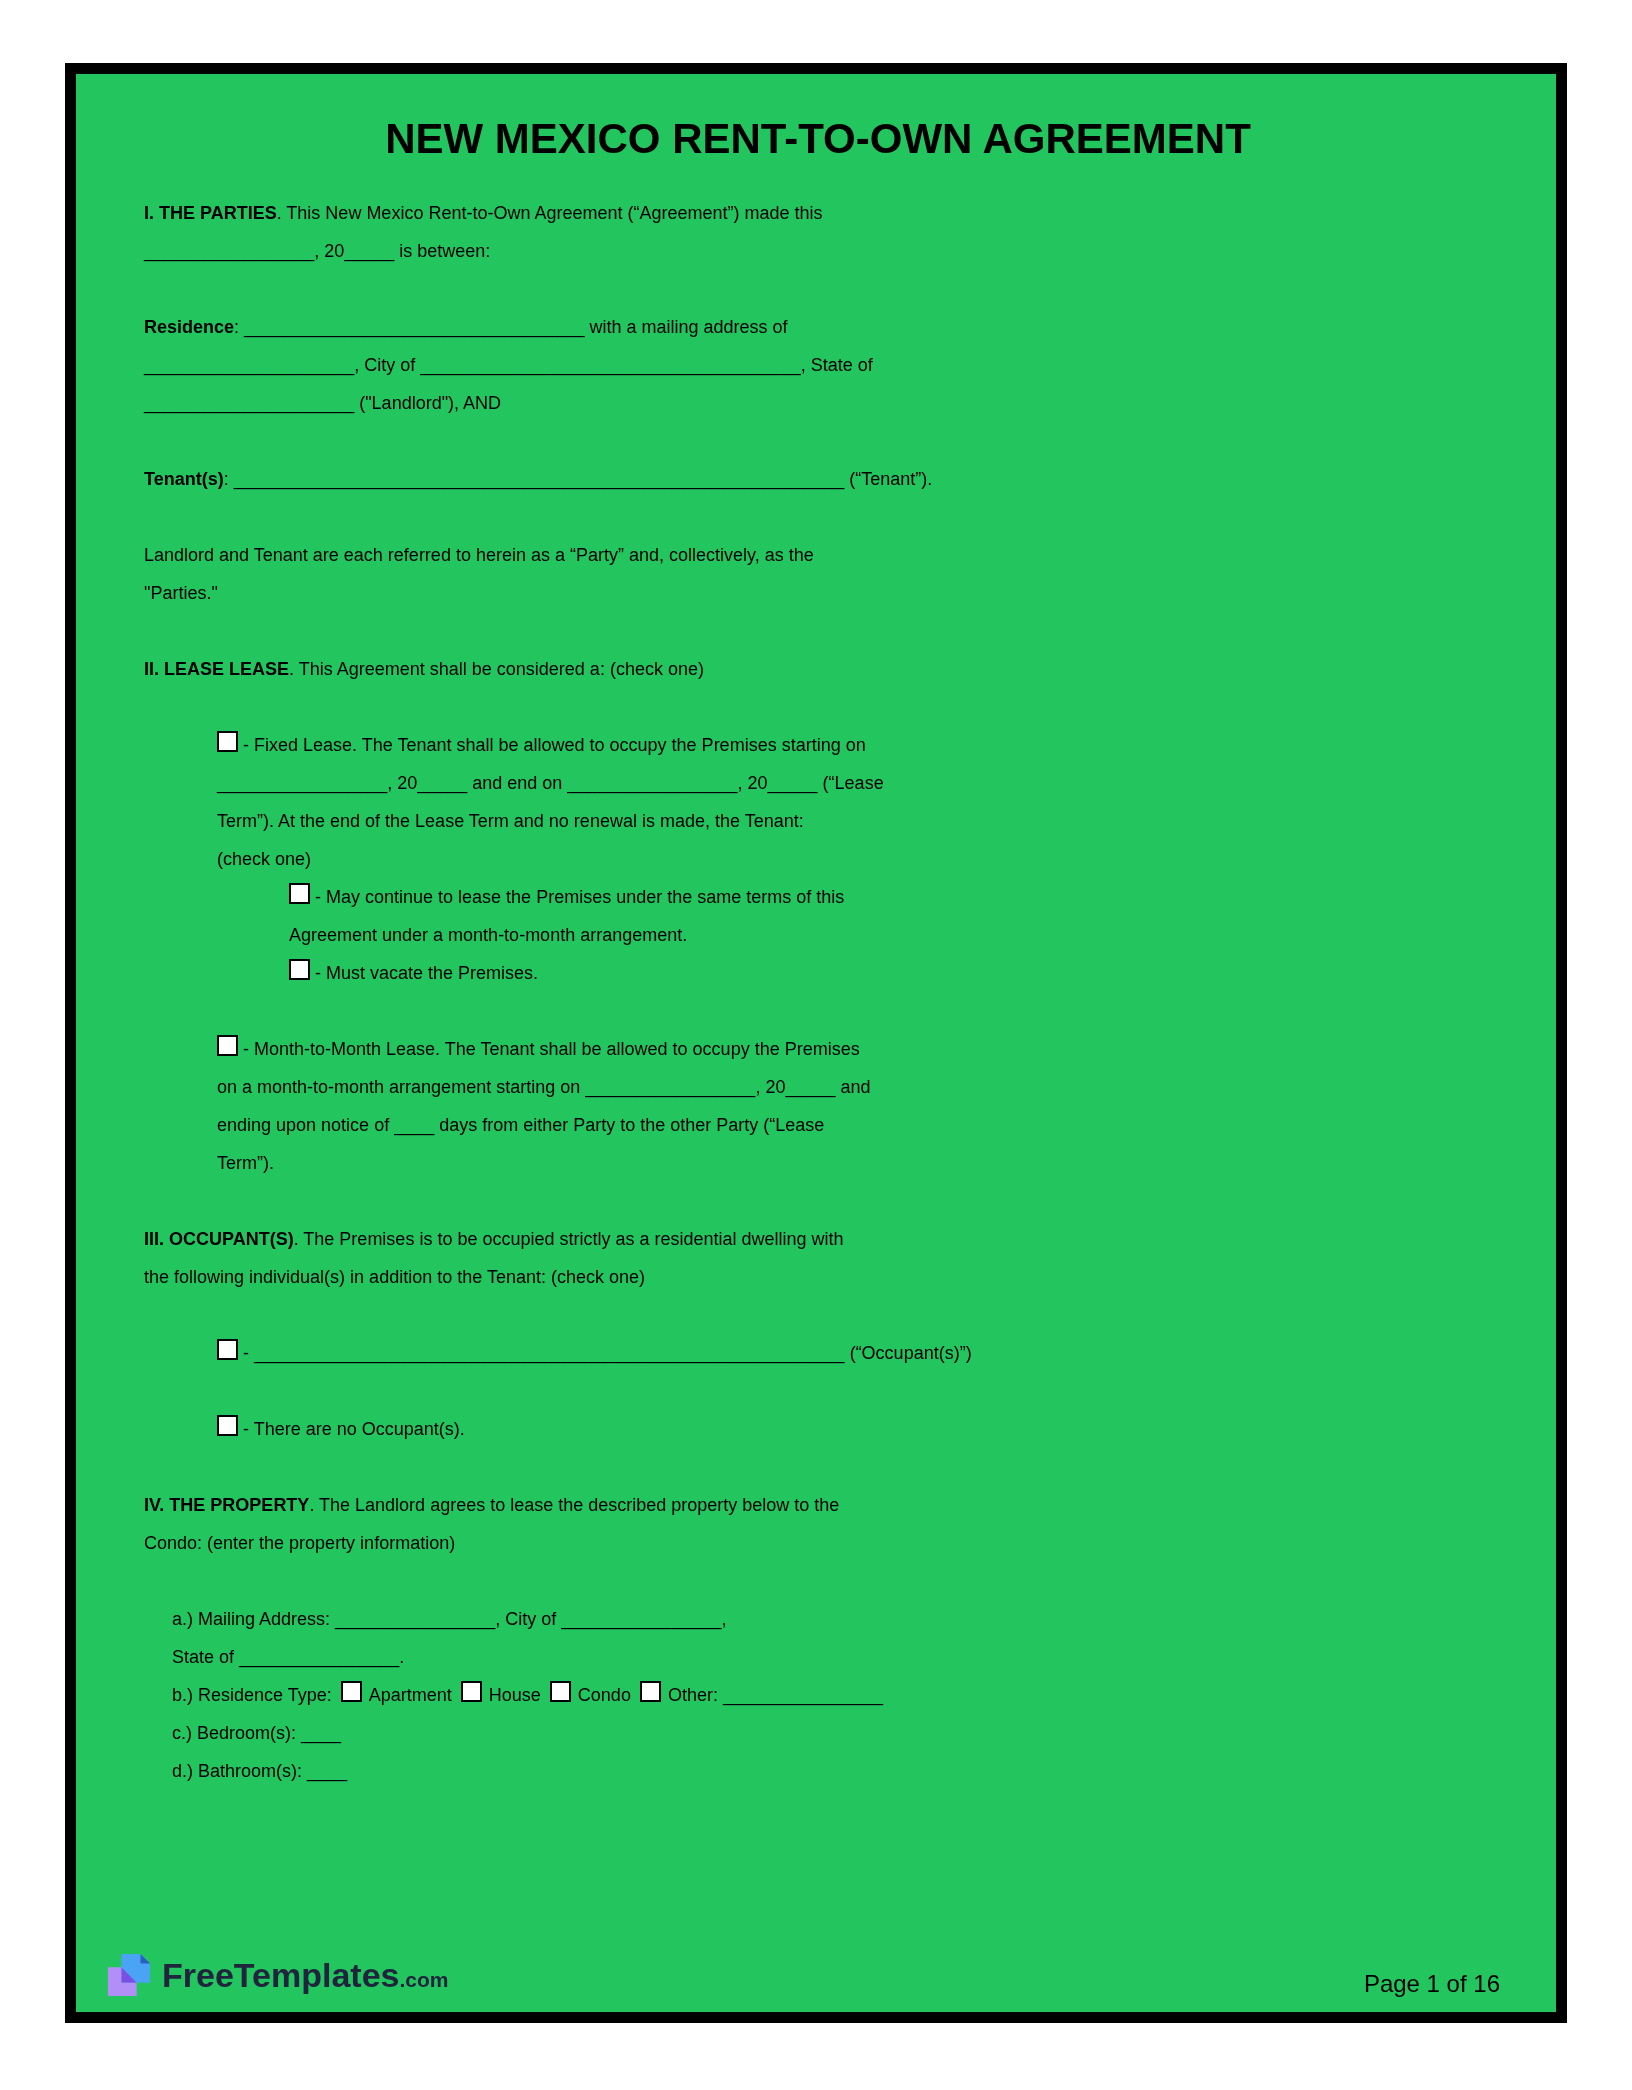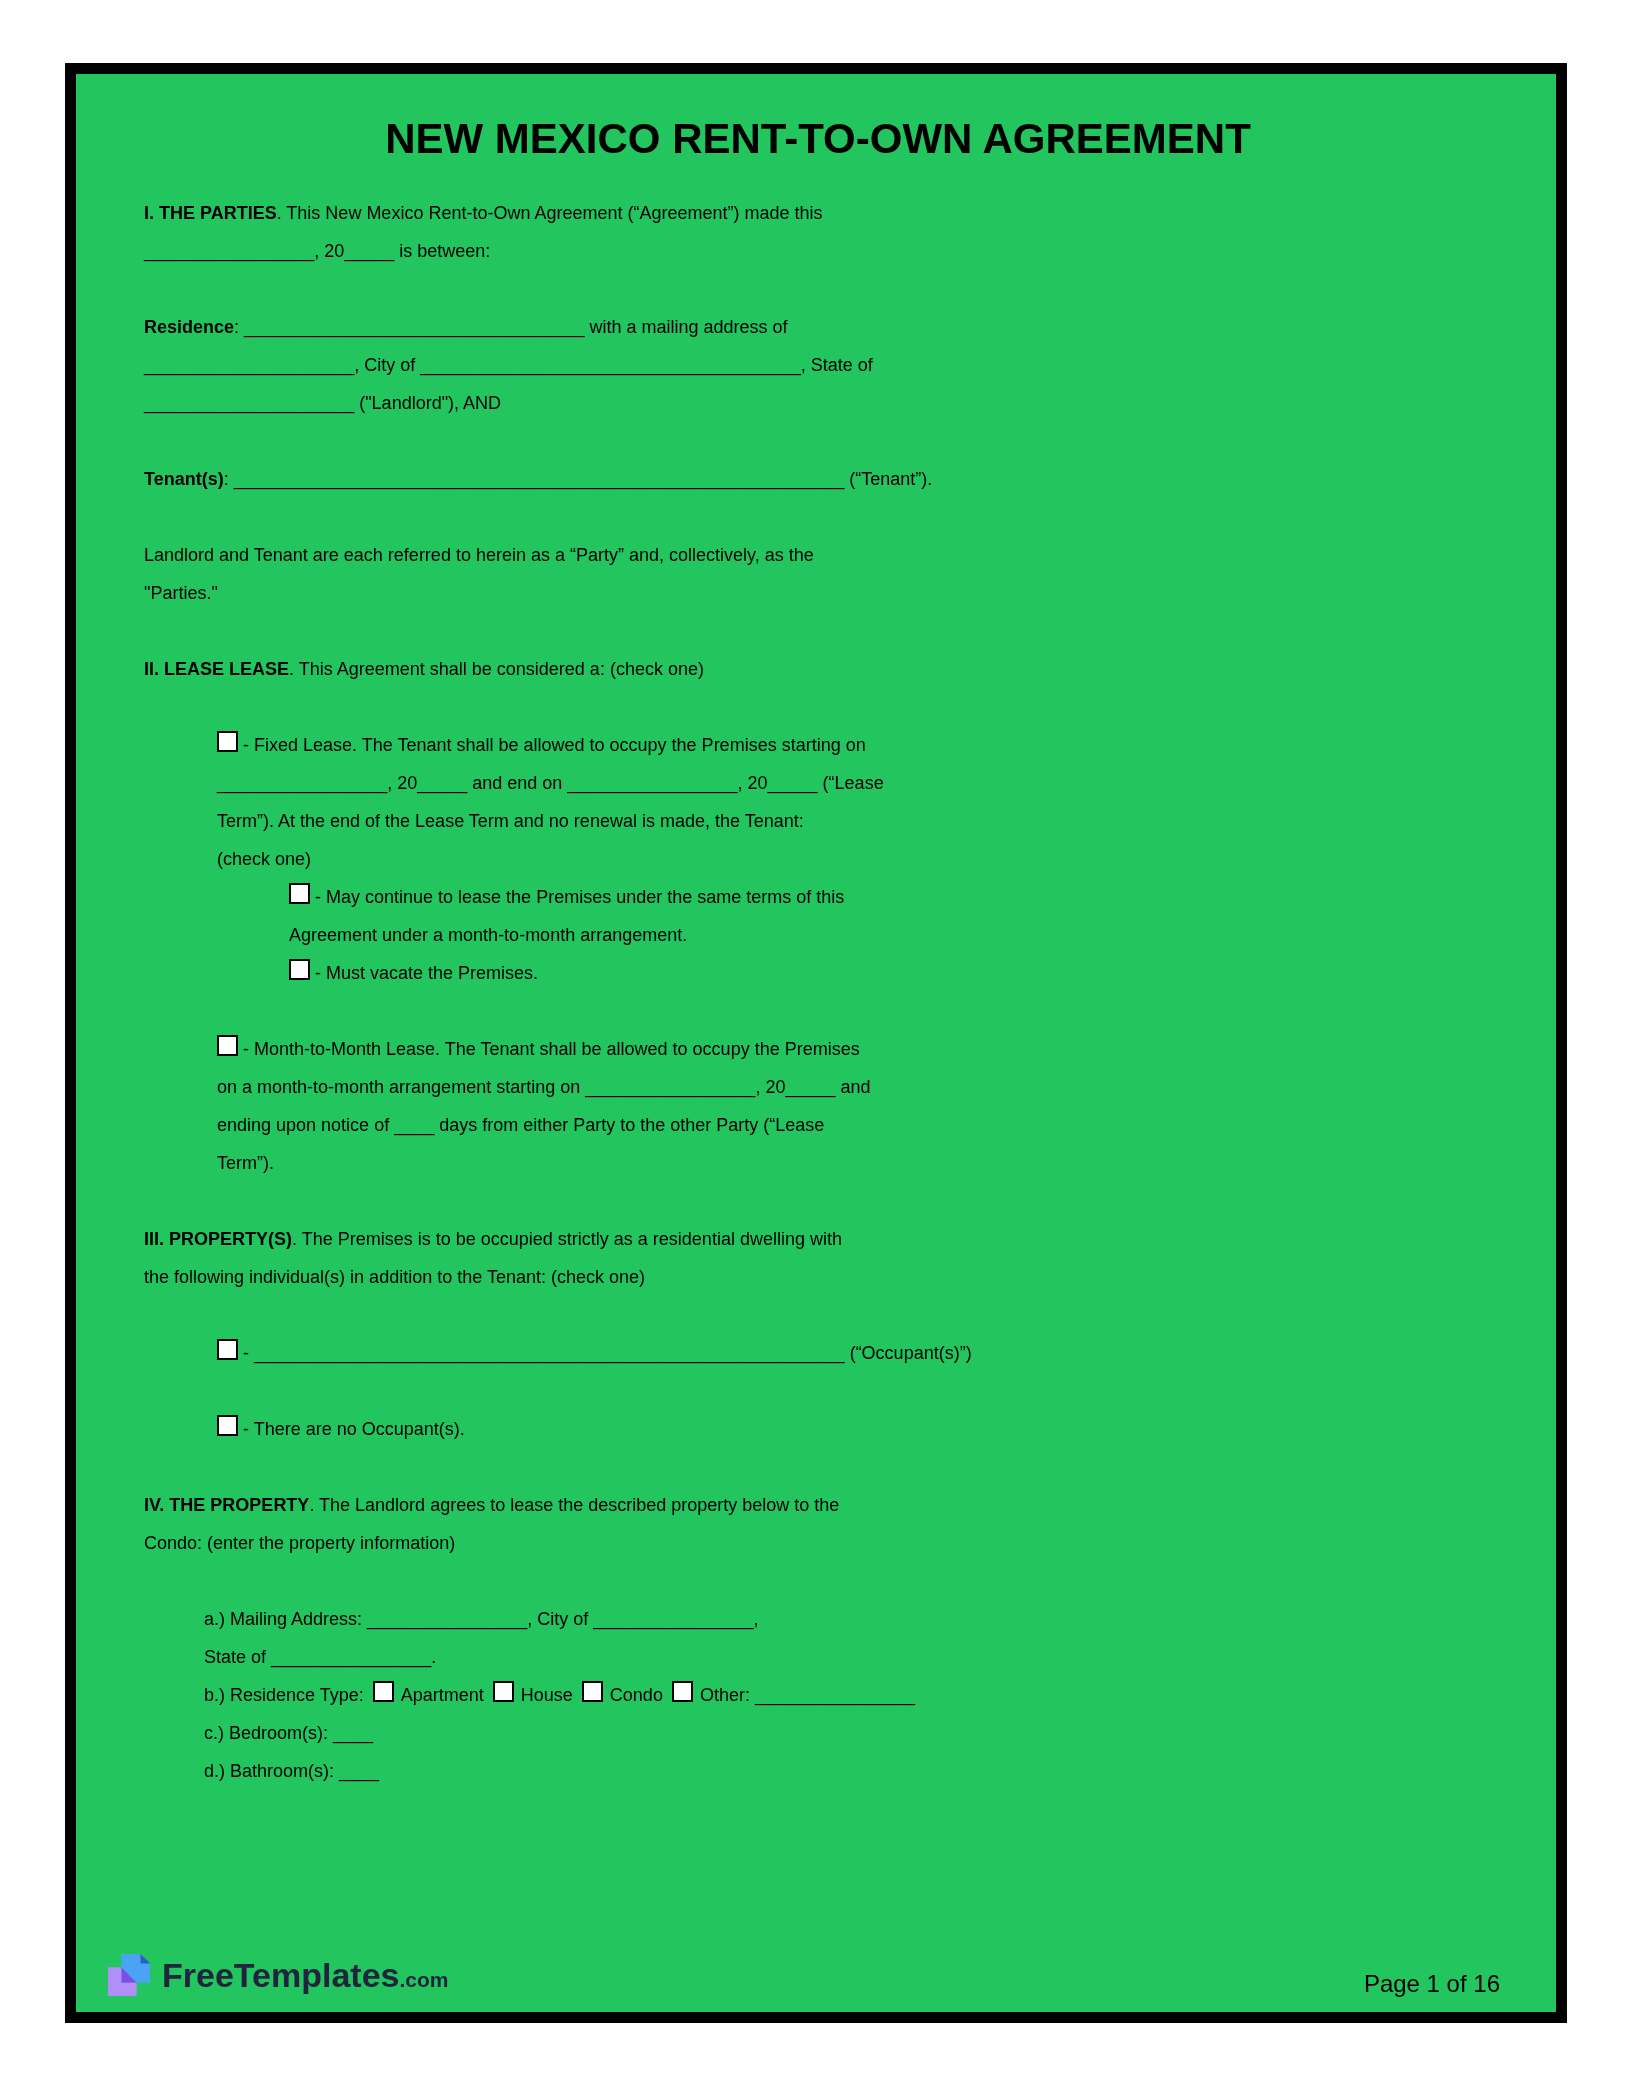--- a/index.html
+++ b/index.html
@@ -14,21 +14,21 @@
   .content { padding:34px 64px 0 68px; }
   .doc-title {
     font-size:42px; font-weight:bold; text-align:center; margin:6px 0 30px 0;
     line-height:1.2;
   }
   .para { font-size:18px; line-height:38px; margin:0 0 38px 0; }
   .para.mb0 { margin-bottom:0; }
   .line { display:block; }
   .ind1 { margin-left:73px; }
   .ind2 { margin-left:145px; }
-  .indprop { margin-left:60px; }
+  .indprop { margin-left:28px; }
   b { font-weight:bold; }
   .cb {
     display:inline-block; width:17px; height:17px; border:2px solid #000;
     vertical-align:-1px; background:#fff;
   }
   .cb-inline { margin:0 7px 0 9px; }
   .footer {
     position:absolute; left:30px; right:56px; bottom:14px;
     display:flex; justify-content:space-between; align-items:flex-end;
   }
@@ -88,21 +88,21 @@
     </p>
 
     <p class="para ind1">
       <span class="line"><span class="cb"></span><span> - Month-to-Month Lease. The Tenant shall be allowed to occupy the Premises</span></span>
       <span class="line">on a month-to-month arrangement starting on _________________, 20_____ and</span>
       <span class="line">ending upon notice of ____ days from either Party to the other Party (“Lease</span>
       <span class="line">Term”).</span>
     </p>
 
     <p class="para">
-      <span class="line"><b>III. PROPERTY(S)</b><span>. The Premises is to be occupied strictly as a residential dwelling with</span></span>
+      <span class="line"><b>III. OCCUPANT(S)</b><span>. The Premises is to be occupied strictly as a residential dwelling with</span></span>
       <span class="line">the following individual(s) in addition to the Tenant: (check one)</span>
     </p>
 
     <p class="para ind1">
       <span class="line"><span class="cb"></span><span> - ___________________________________________________________ (“Occupant(s)”)</span></span>
     </p>
 
     <p class="para ind1">
       <span class="line"><span class="cb"></span><span> - There are no Occupant(s).</span></span>
     </p>

